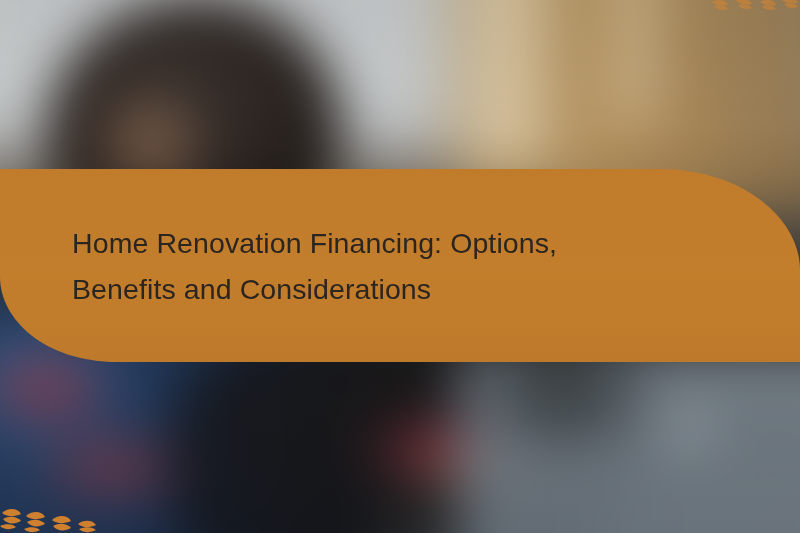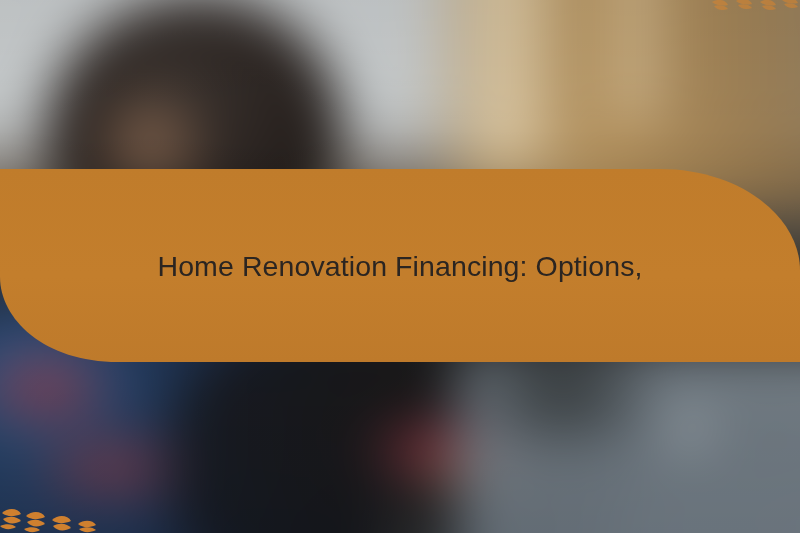--- a/index.html
+++ b/index.html
@@ -270,21 +270,21 @@
     width: 100%;
     height: 100%;
     display: block;
   }
   .banner-title {
     position: absolute;
     left: 0;
     right: 0;
     top: 50%;
     transform: translateY(-50%);
-    text-align: center;
+    text-align: left;
     font-size: 28.5px;
     line-height: 1.62;
     font-weight: 400;
     letter-spacing: 0.1px;
     color: #2b2521;
     padding: 0 72px;
     box-sizing: border-box;
   }
   .banner-title .tline {
     display: block;
@@ -359,16 +359,17 @@
                L 660 0
                C 740 0 800 48 800 101
                L 800 193
                L 118 193
                C 44 193 0 150 0 108
                Z" fill="url(#bannerGrad)"></path>
     </svg>
 
     <div class="banner-title">
       <span class="tline">Home Renovation Financing: Options,</span>
+      <span class="tline">Benefits and Considerations</span>
     </div>
   </div>
 
 </div>
 
 </body></html>

